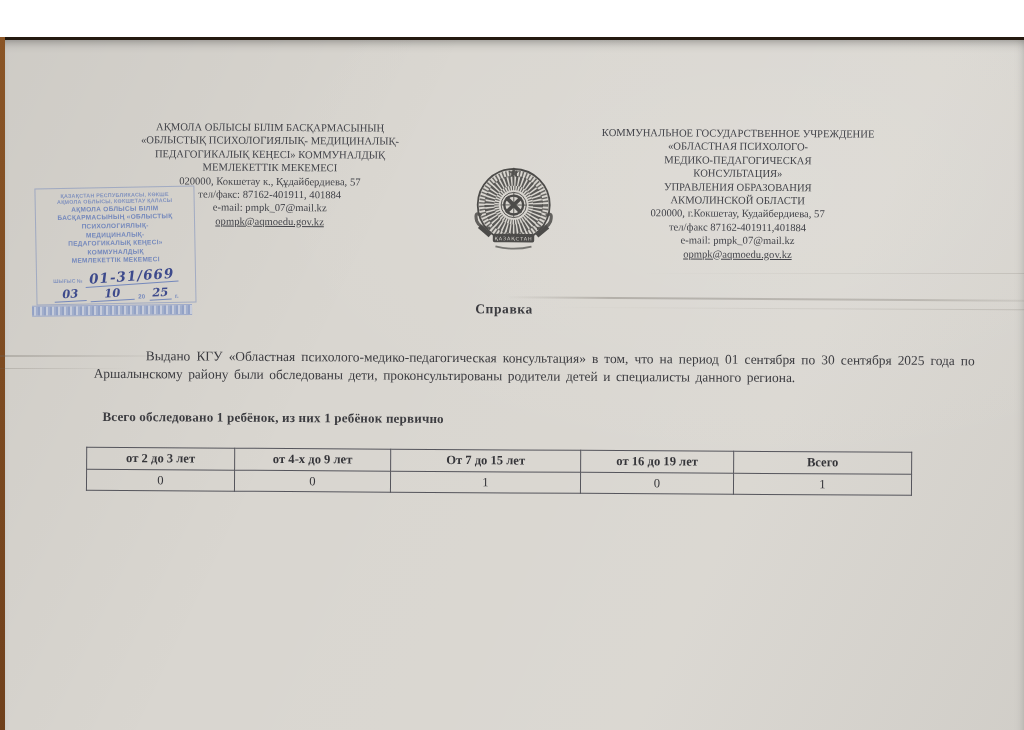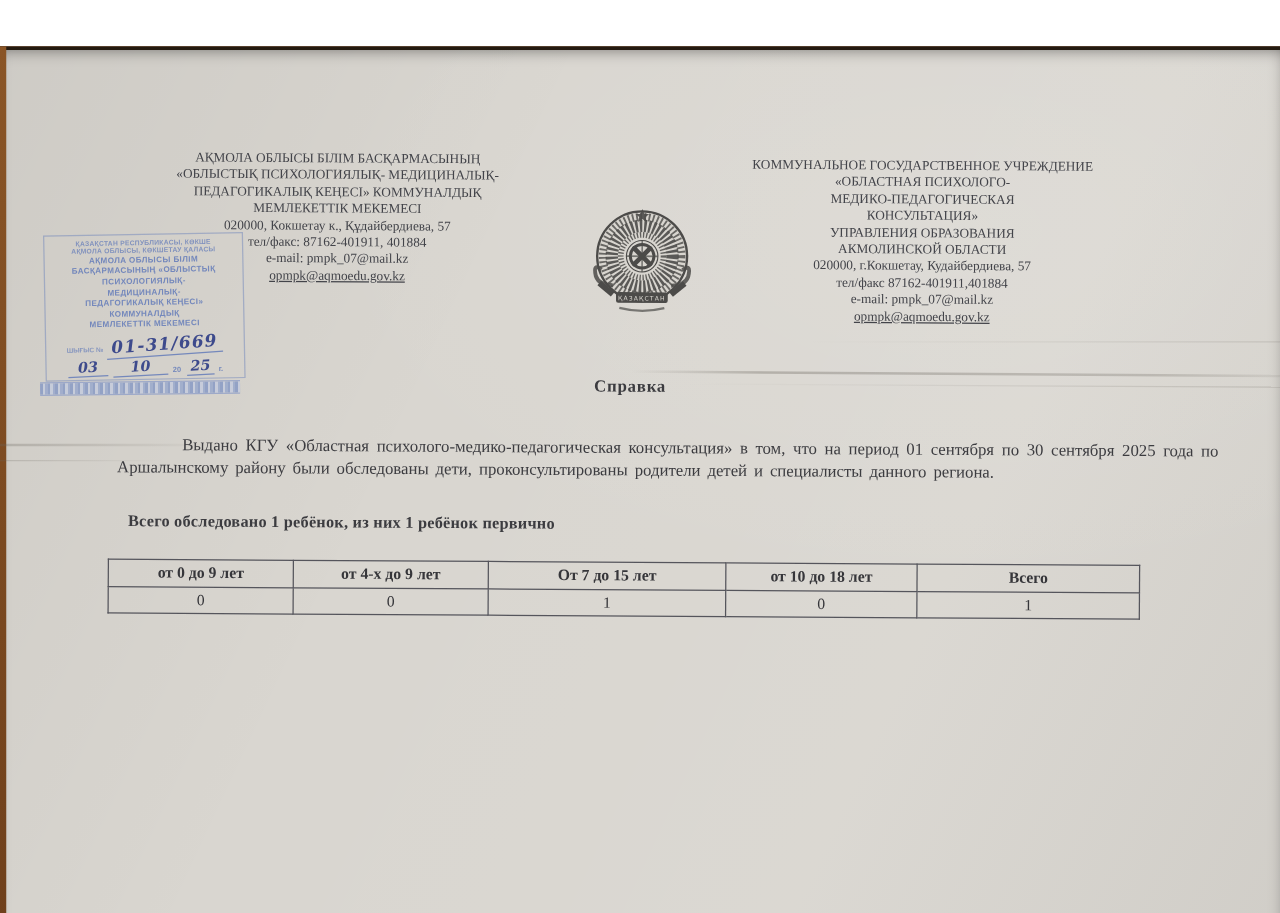--- a/index.html
+++ b/index.html
@@ -155,24 +155,24 @@
     <table class="age">
       <colgroup>
         <col style="width:148px">
           <col style="width:156px">
           <col style="width:190px">
           <col style="width:153px">
           <col style="width:178px">
       </colgroup>
       <tbody>
           <tr class="hrow">
-        <td>от 0 до 9 лет</td>
+        <td>от 2 до 3 лет</td>
         <td>от 4-х до 9 лет</td>
         <td>От 7 до 15 лет</td>
-        <td>от 10 до 18 лет</td>
+        <td>от 16 до 19 лет</td>
         <td>Всего</td>
       </tr>
       <tr class="vrow">
         <td>0</td>
         <td>0</td>
         <td>1</td>
         <td>0</td>
         <td>1</td>
       </tr>
     </tbody>

